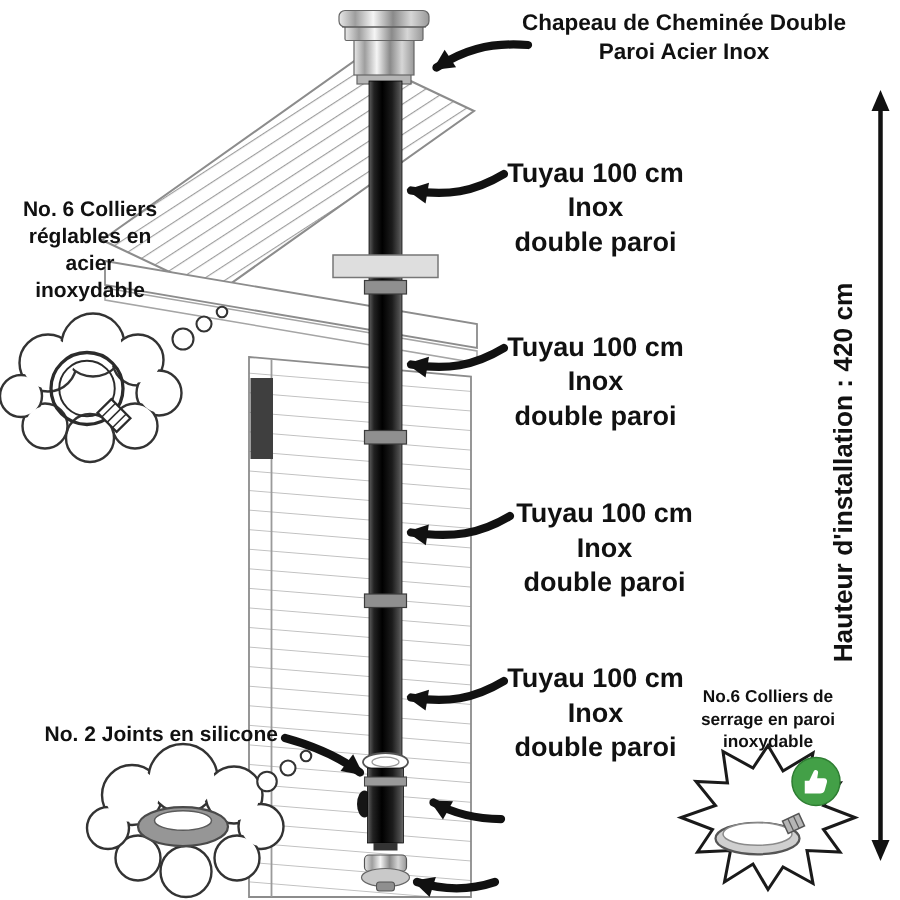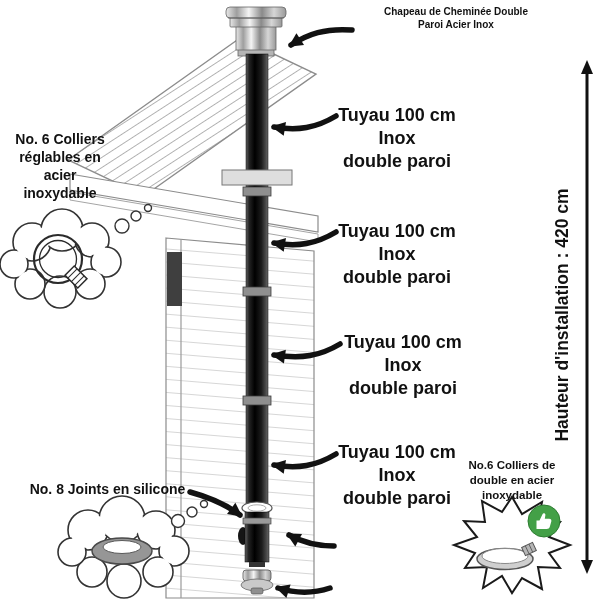--- a/index.html
+++ b/index.html
@@ -5,21 +5,21 @@
   html,body{margin:0;padding:0;background:#fff;}
   .stage{
     position:relative;width:600px;height:600px;background:#fff;overflow:hidden;
     font-family:"Liberation Sans",sans-serif;color:var(--ink,#111);
   }
   .scene{position:absolute;left:0;top:0;}
   .label{
     position:absolute;font-weight:bold;color:var(--ink,#111);
     white-space:pre-line;text-align:center;line-height:1.28;
   }
-  .lbl-cap{left:338px;top:6px;width:236px;font-size:10px;}
+  .lbl-cap{left:338px;top:6px;width:236px;font-size:15px;}
   .lbl-t{width:150px;font-size:18px;}
   .lbl-t1{left:322px;top:104px;}
   .lbl-t2{left:322px;top:220px;}
   .lbl-t3{left:328px;top:331px;}
   .lbl-t4{left:322px;top:441px;}
   .lbl-collars{left:2px;top:131px;width:116px;font-size:14px;}
   .lbl-joints{left:20px;top:481px;width:175px;font-size:14px;}
   .lbl-clamps{left:452px;top:458px;width:120px;font-size:11.5px;line-height:1.3;}
   .lbl-tee{left:328px;top:511px;width:148px;font-size:14px;}
   .lbl-height{
@@ -214,19 +214,19 @@
   <div class="label lbl-t lbl-t2">Tuyau 100 cm Inox
 double paroi</div>
   <div class="label lbl-t lbl-t3">Tuyau 100 cm Inox
 double paroi</div>
   <div class="label lbl-t lbl-t4">Tuyau 100 cm Inox
 double paroi</div>
   <div class="label lbl-collars">No. 6 Colliers
 réglables en
 acier
 inoxydable</div>
-  <div class="label lbl-joints">No. 8 Joints en silicone</div>
+  <div class="label lbl-joints">No. 2 Joints en silicone</div>
   <div class="label lbl-clamps">No.6 Colliers de
-double en acier
+serrage en paroi
 inoxydable</div>
   <div class="label lbl-height">Hauteur d'installation : 420 cm</div>
 
 </div>
 
 </body></html>

